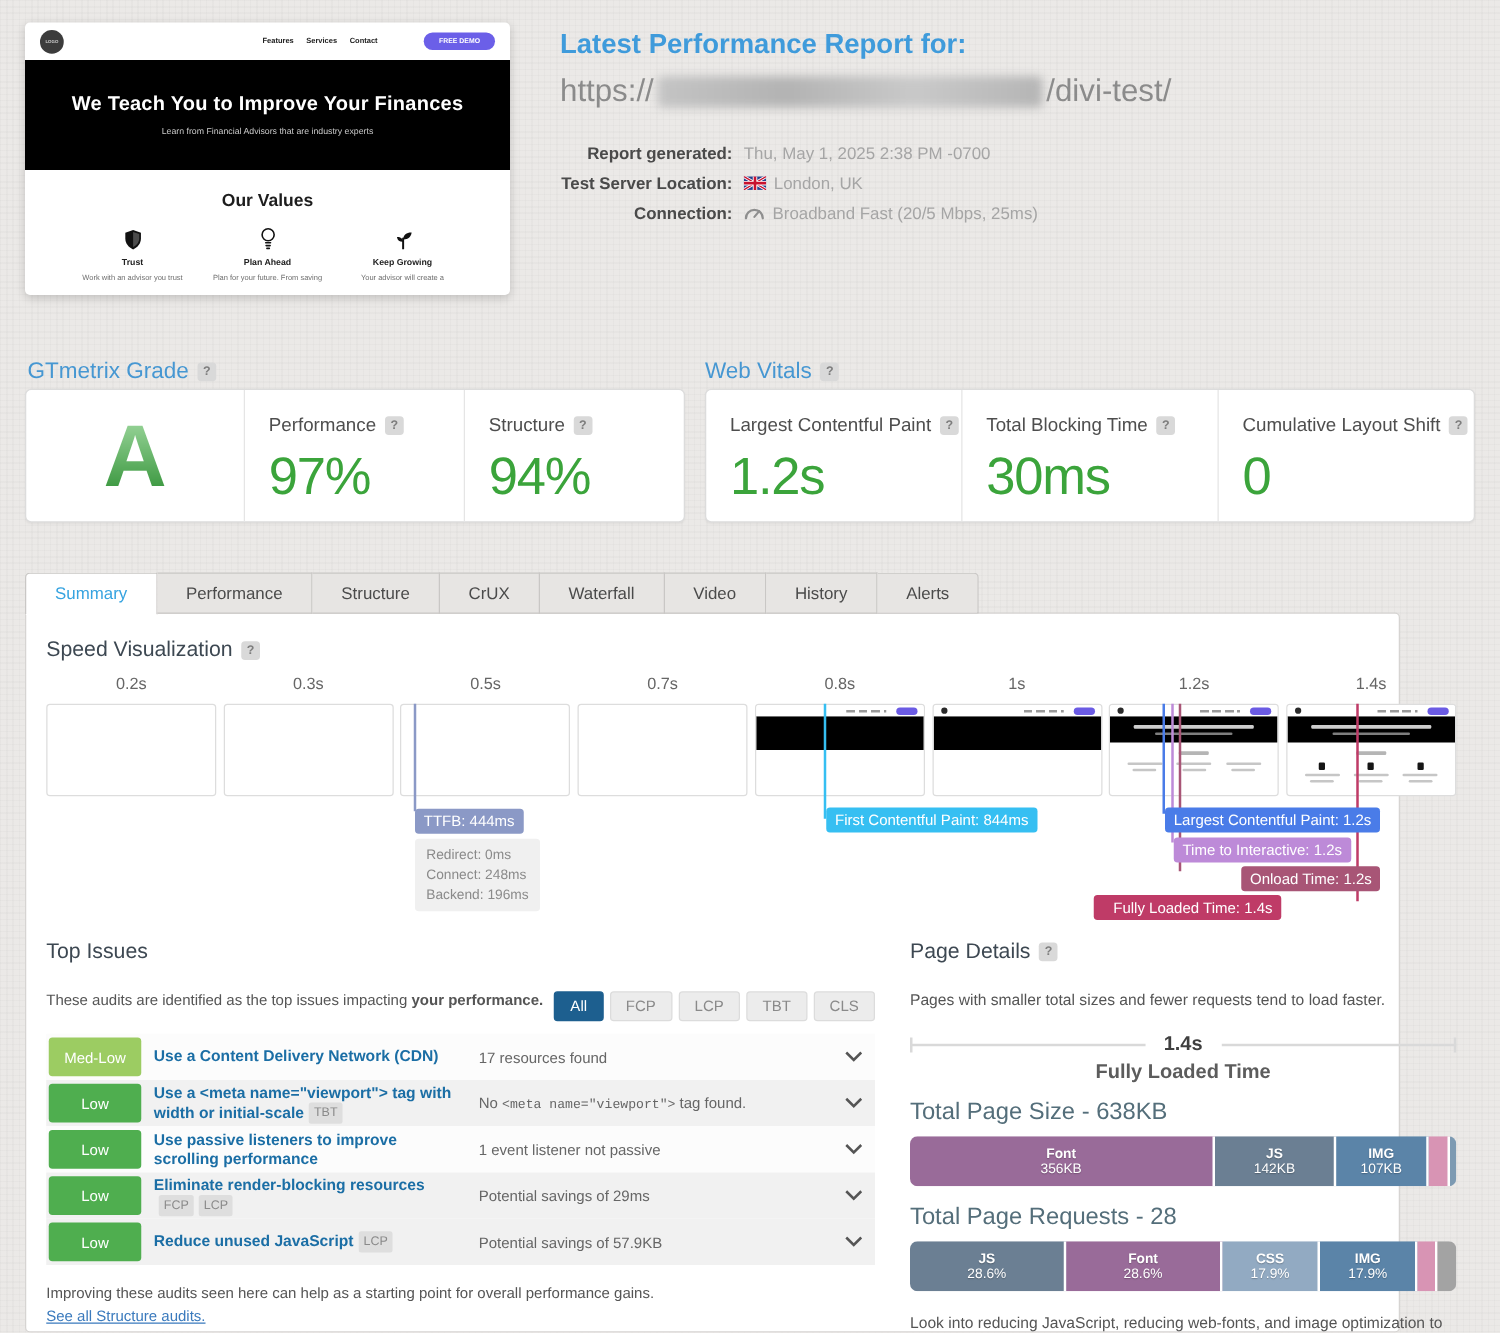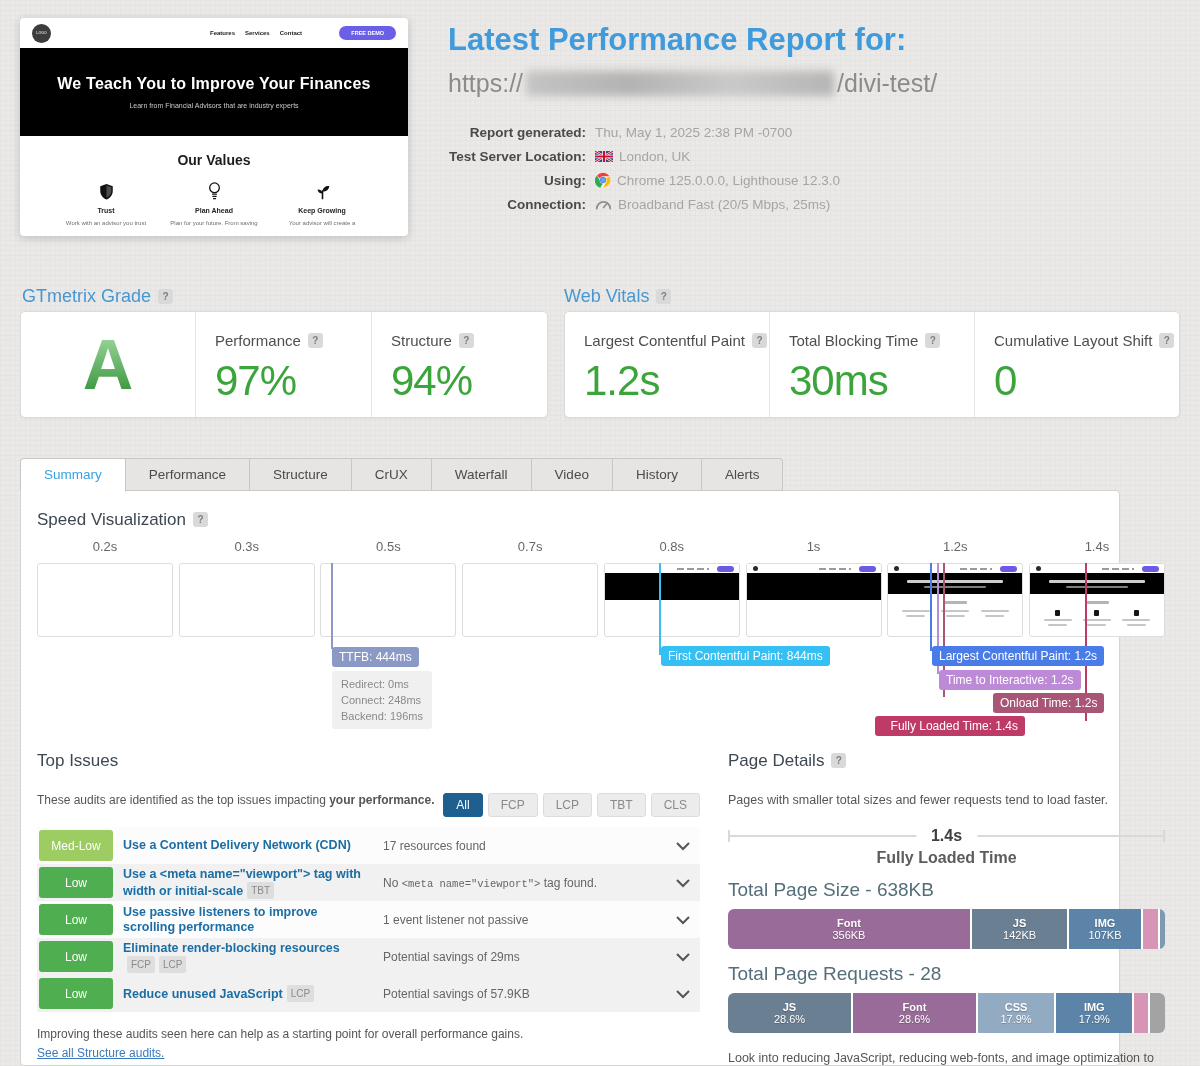--- a/index.html
+++ b/index.html
@@ -36,21 +36,21 @@
   .t-hero-sub { color:#c9c9c9; font-size:7px; }
   .t-values-title { text-align:center; font-size:14px; font-weight:bold; color:#1d1d1d; margin-top:16px; }
   .t-values { display:flex; justify-content:space-between; padding:0 36px; margin-top:14px; }
   .t-val { width:100px; text-align:center; }
   .t-vicon { height:18px; display:flex; align-items:flex-end; justify-content:center; margin-bottom:7px; }
   .t-vname { font-size:7px; font-weight:bold; color:#222; margin-bottom:6px; }
   .t-vdesc { font-size:6px; color:#6e6e6e; }
 
   
   .report-head { position:absolute; left:448px; top:22px; width:730px; }
-  .rh-title { font-size:31px; font-weight:bold; color:#3f9bdb; }
+  .rh-title { font-size:22px; font-weight:bold; color:#3f9bdb; }
   .url-line { margin-top:11px; font-size:25px; color:#8b8b8b; display:flex; align-items:center; }
   .url-blur { display:inline-block; width:308px; height:25px; margin:0 3px; border-radius:4px;
     background:linear-gradient(90deg,#c4c4c4,#b3b3b3,#c9c9c9,#b5b5b5); filter:blur(4px); }
   .meta { margin-top:22px; }
   .m-row { display:flex; align-items:center; height:24px; }
   .m-label { width:138px; text-align:right; font-weight:bold; color:#4a4a4a; font-size:13.5px; flex:none; }
   .m-val { margin-left:9px; color:#a5a5a5; font-size:13.5px; display:flex; align-items:center; gap:6px; }
 
   
   .sec-head { position:absolute; font-size:18px; color:#4697d2; }
@@ -238,34 +238,20 @@
             <rect fill="#26408c" width="60" height="36"></rect>
             <path d="M0 0l60 36M60 0L0 36" stroke="#fff" stroke-width="8"></path>
             <path d="M0 0l60 36M60 0L0 36" stroke="#c8102e" stroke-width="3.5"></path>
             <path d="M30 0v36M0 18h60" stroke="#fff" stroke-width="12"></path>
             <path d="M30 0v36M0 18h60" stroke="#c8102e" stroke-width="7"></path>
           </svg>
         <span>London, UK</span>
       </span>
     </div>
     <div class="m-row">
-      <span class="m-label">Using:</span>
-      <span class="m-val">
-        <svg width="16" height="16" viewBox="0 0 24 24">
-            <circle cx="12" cy="12" r="11" fill="#fff"></circle>
-            <path fill="#ea4335" d="M12 1a11 11 0 0 1 9.53 5.5H12a5.5 5.5 0 0 0-5.03 3.27L3.18 4.9A11 11 0 0 1 12 1z"></path>
-            <path fill="#34a853" d="M3.06 5.07l3.93 6.8a5.5 5.5 0 0 0 4.77 5.6l-3.9 6.06A11 11 0 0 1 3.06 5.07z"></path>
-            <path fill="#fbbc05" d="M21.63 6.66A11 11 0 0 1 12.1 23l3.83-6.65a5.5 5.5 0 0 0 .47-6.62z"></path>
-            <circle cx="12" cy="12" r="4.7" fill="#4285f4"></circle>
-            <circle cx="12" cy="12" r="3.7" fill="#fff" opacity=".22"></circle>
-          </svg>
-        <span>Chrome 125.0.0.0, Lighthouse 12.3.0</span>
-      </span>
-    </div>
-    <div class="m-row">
       <span class="m-label">Connection:</span>
       <span class="m-val">
         <svg class="gauge-svg" width="17" height="12" viewBox="0 0 24 16">
             <path d="M2.5 14.5a9.5 9.5 0 0 1 19 0" fill="none" stroke="#8f8f8f" stroke-width="2.6" stroke-linecap="round"></path>
             <line x1="12" y1="13" x2="17.5" y2="6.5" stroke="#8f8f8f" stroke-width="2.4" stroke-linecap="round"></line>
           </svg>
         <span>Broadband Fast (20/5 Mbps, 25ms)</span>
       </span>
     </div>
   </div>

